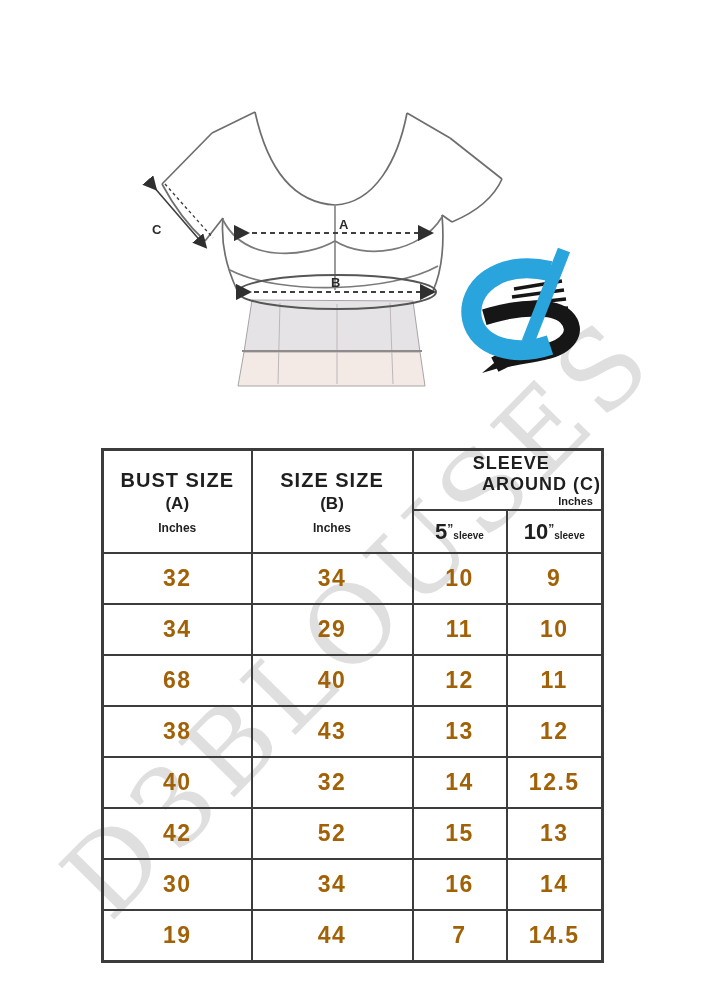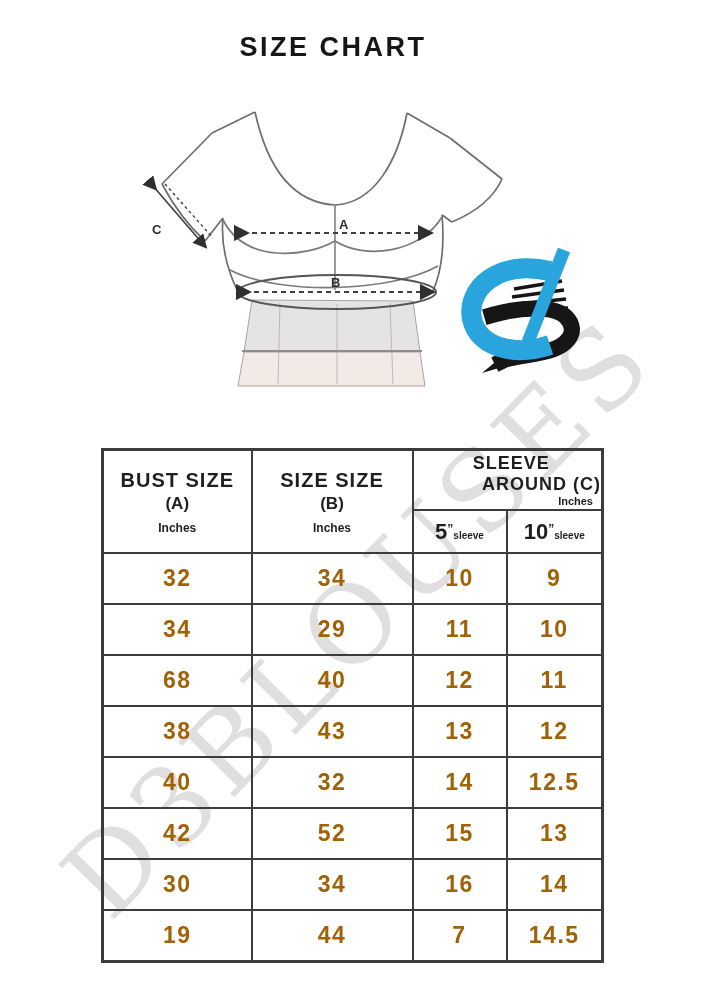--- a/index.html
+++ b/index.html
@@ -38,21 +38,20 @@
   .sub-lbl{font-size:10px;font-weight:bold;}
   .data-row td{height:49px;font-size:23px;font-weight:bold;letter-spacing:1.5px;color:#a16207;}
 </style>
 </head>
 <body>
 
 <div class="canvas">
 
   <div class="watermark">D3BLOUSES</div>
 
-  <div class="title">SIZE CHART</div>
 
   <svg class="diagram" width="400" height="335" viewBox="0 0 400 335">
     <defs>
       <marker id="ah" markerWidth="9" markerHeight="9" refX="5" refY="4.5" orient="auto">
         <path d="M0,0 L9,4.5 L0,9 Z" fill="#2f2f2f"></path>
       </marker>
     </defs>
 
     <g>
       <polygon points="122,200 283,201 290,252 114,252" fill="#e6e3e6" stroke="#a8a4a6" stroke-width="1"></polygon>

